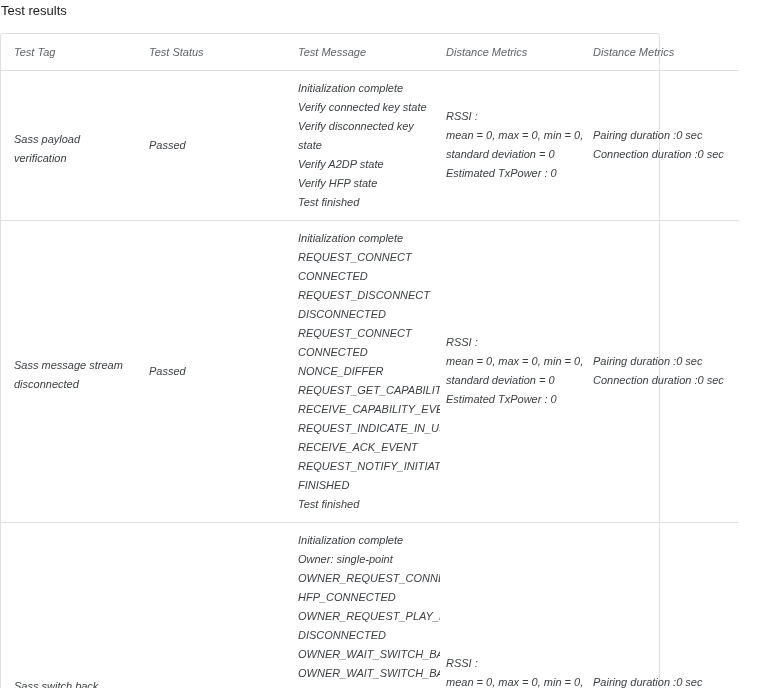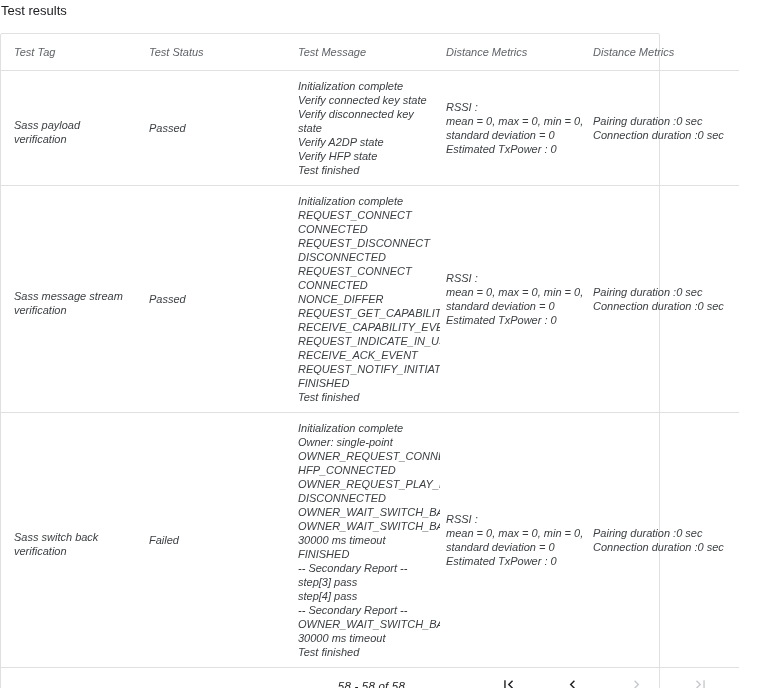--- a/index.html
+++ b/index.html
@@ -39,21 +39,21 @@
     font-size: 11px;
     font-weight: 400;
     color: #5f6368;
     text-align: left;
     vertical-align: middle;
     padding: 0 2px 0 13px;
     border-bottom: 1px solid #e0e0e0;
   }
   tbody td {
     font-size: 11px;
-    line-height: 14px;
+    line-height: 19px;
     color: #3c4043;
     vertical-align: middle;
     padding: 8px 2px 8px 13px;
     border-bottom: 1px solid #e0e0e0;
   }
   .multiline {
     white-space: pre-line;
     overflow: hidden;
   }
   .msg-clip { width: 142px; }
@@ -129,21 +129,21 @@
 standard deviation = 0
 Estimated TxPower : 0</div>
             </td>
           <td>
               <div class="multiline">Pairing duration :0 sec
 Connection duration :0 sec</div>
             </td>
         </tr>
         <tr>
           <td>
-              <div class="multiline tag-clip">Sass message stream verification</div>
+              <div class="multiline tag-clip">Sass message stream disconnected</div>
             </td>
           <td>Passed</td>
           <td>
               <div class="multiline msg-clip">Initialization complete
 REQUEST_CONNECT
 CONNECTED
 REQUEST_DISCONNECT
 DISCONNECTED
 REQUEST_CONNECT
 CONNECTED

